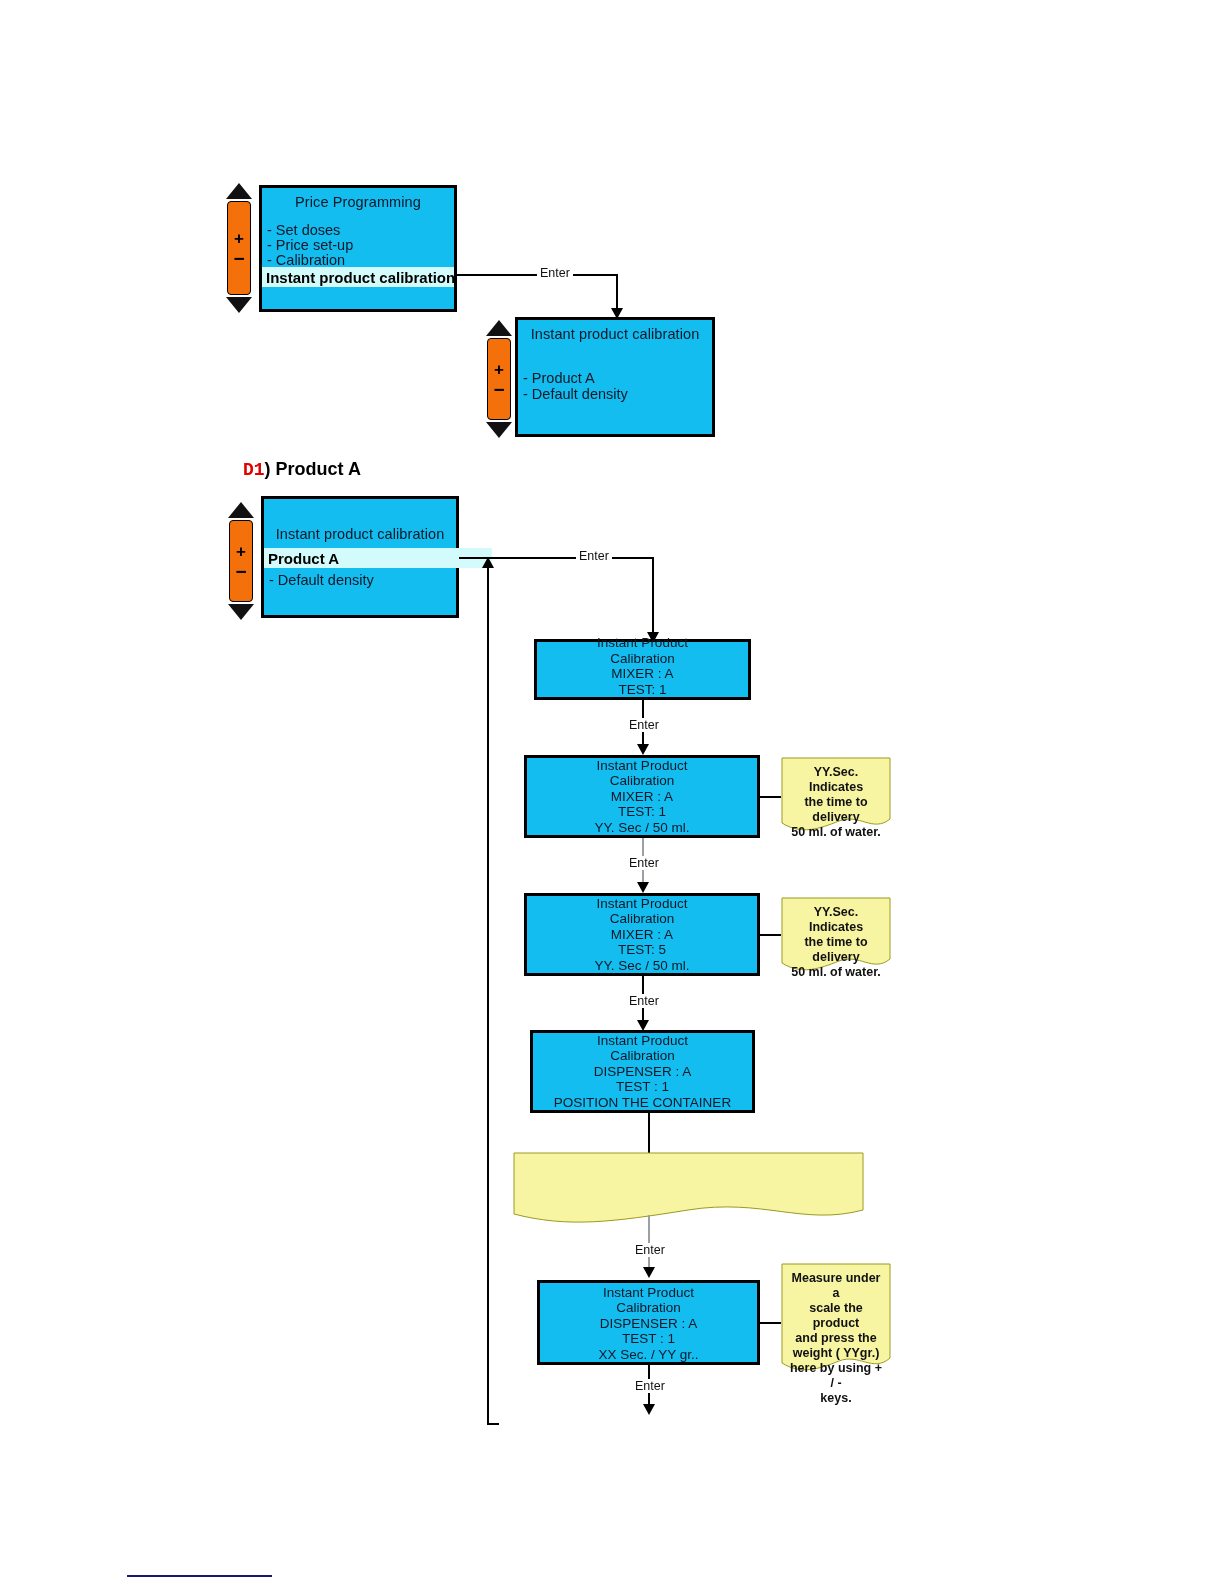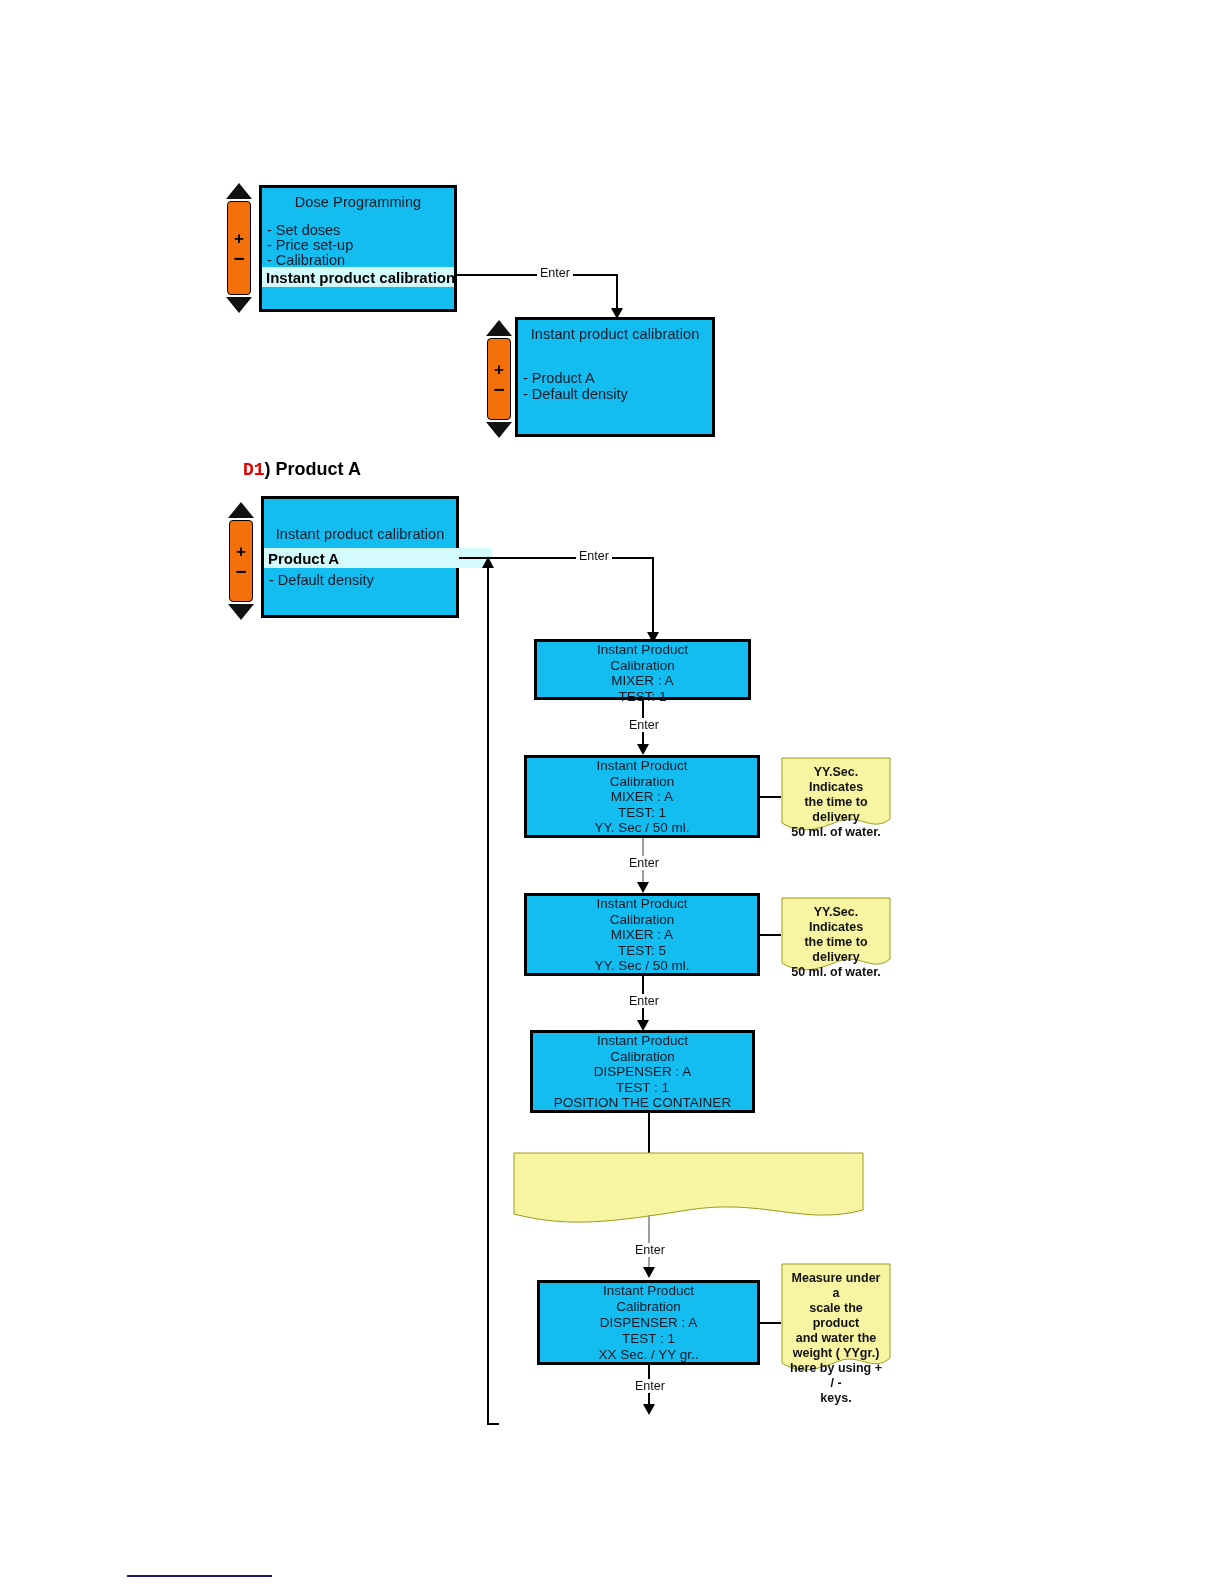--- a/index.html
+++ b/index.html
@@ -60,21 +60,21 @@
 
   
   .msgbox {
     position: absolute;
     background: #13bdf0;
     border: 3px solid #000000;
     box-sizing: border-box;
     display: flex;
     flex-direction: column;
     align-items: center;
-    justify-content: space-between;
+    justify-content: flex-end;
     text-align: center;
     font-size: 13.5px;
     line-height: 15.5px;
     color: #111827;
   }
   .msgbox span { display: block; white-space: nowrap; }
 
   
   .stepper {
     position: absolute;
@@ -190,21 +190,21 @@
   <div class="stepper" style="left:226px; top:183px; height:130px;">
     <div class="tri tri-up"></div>
     <div class="bar">
       <div class="sym">+</div>
       <div class="sym minus">−</div>
     </div>
     <div class="tri tri-down"></div>
   </div>
 
   <div class="lcd" style="left:259px; top:185px; width:198px; height:127px;">
-    <div class="lcd-title" style="top:6px;">Dose Programming</div>
+    <div class="lcd-title" style="top:6px;">Price Programming</div>
     <div class="lcd-line" style="left:5px; top:34px;">- Set doses</div>
     <div class="lcd-line" style="left:5px; top:49px;">- Price set-up</div>
     <div class="lcd-line" style="left:5px; top:64px;">- Calibration</div>
     <div class="lcd-highlight" style="top:79px; width:192px; height:20px;">Instant product calibration</div>
   </div>
 
   <div class="hline" style="left:457px; top:274px; width:160px;"></div>
   <div class="vline" style="left:616px; top:274px; height:36px;"></div>
   <div class="arrow-down" style="left:611px; top:308px;"></div>
   <div class="enter-label" style="left:537px; top:266px;">Enter</div>
@@ -340,21 +340,21 @@
   </div>
 
   <div class="hline" style="left:760px; top:1322px; width:21px;"></div>
   <div class="note" style="left:781px; top:1263px; width:110px; height:113px;">
     <svg width="110" height="113" viewBox="0 0 110 113">
       <path d="M1,1 L109,1 L109,95 C92,110 78,90 58,98 C38,106 20,112 1,100 Z" fill="#f8f5a2" stroke="#9a9a20" stroke-width="1"></path>
     </svg>
     <div class="note-text" style="top:8px;">
       <span>Measure under a</span>
       <span>scale the product</span>
-      <span>and water the</span>
+      <span>and press the</span>
       <span>weight ( YYgr.)</span>
       <span>here by using + / -</span>
       <span>keys.</span>
     </div>
   </div>
 
   <div class="vline" style="left:648px; top:1365px; height:43px;"></div>
   <div class="arrow-down" style="left:643px; top:1404px;"></div>
   <div class="enter-label" style="left:632px; top:1379px;">Enter</div>
 

